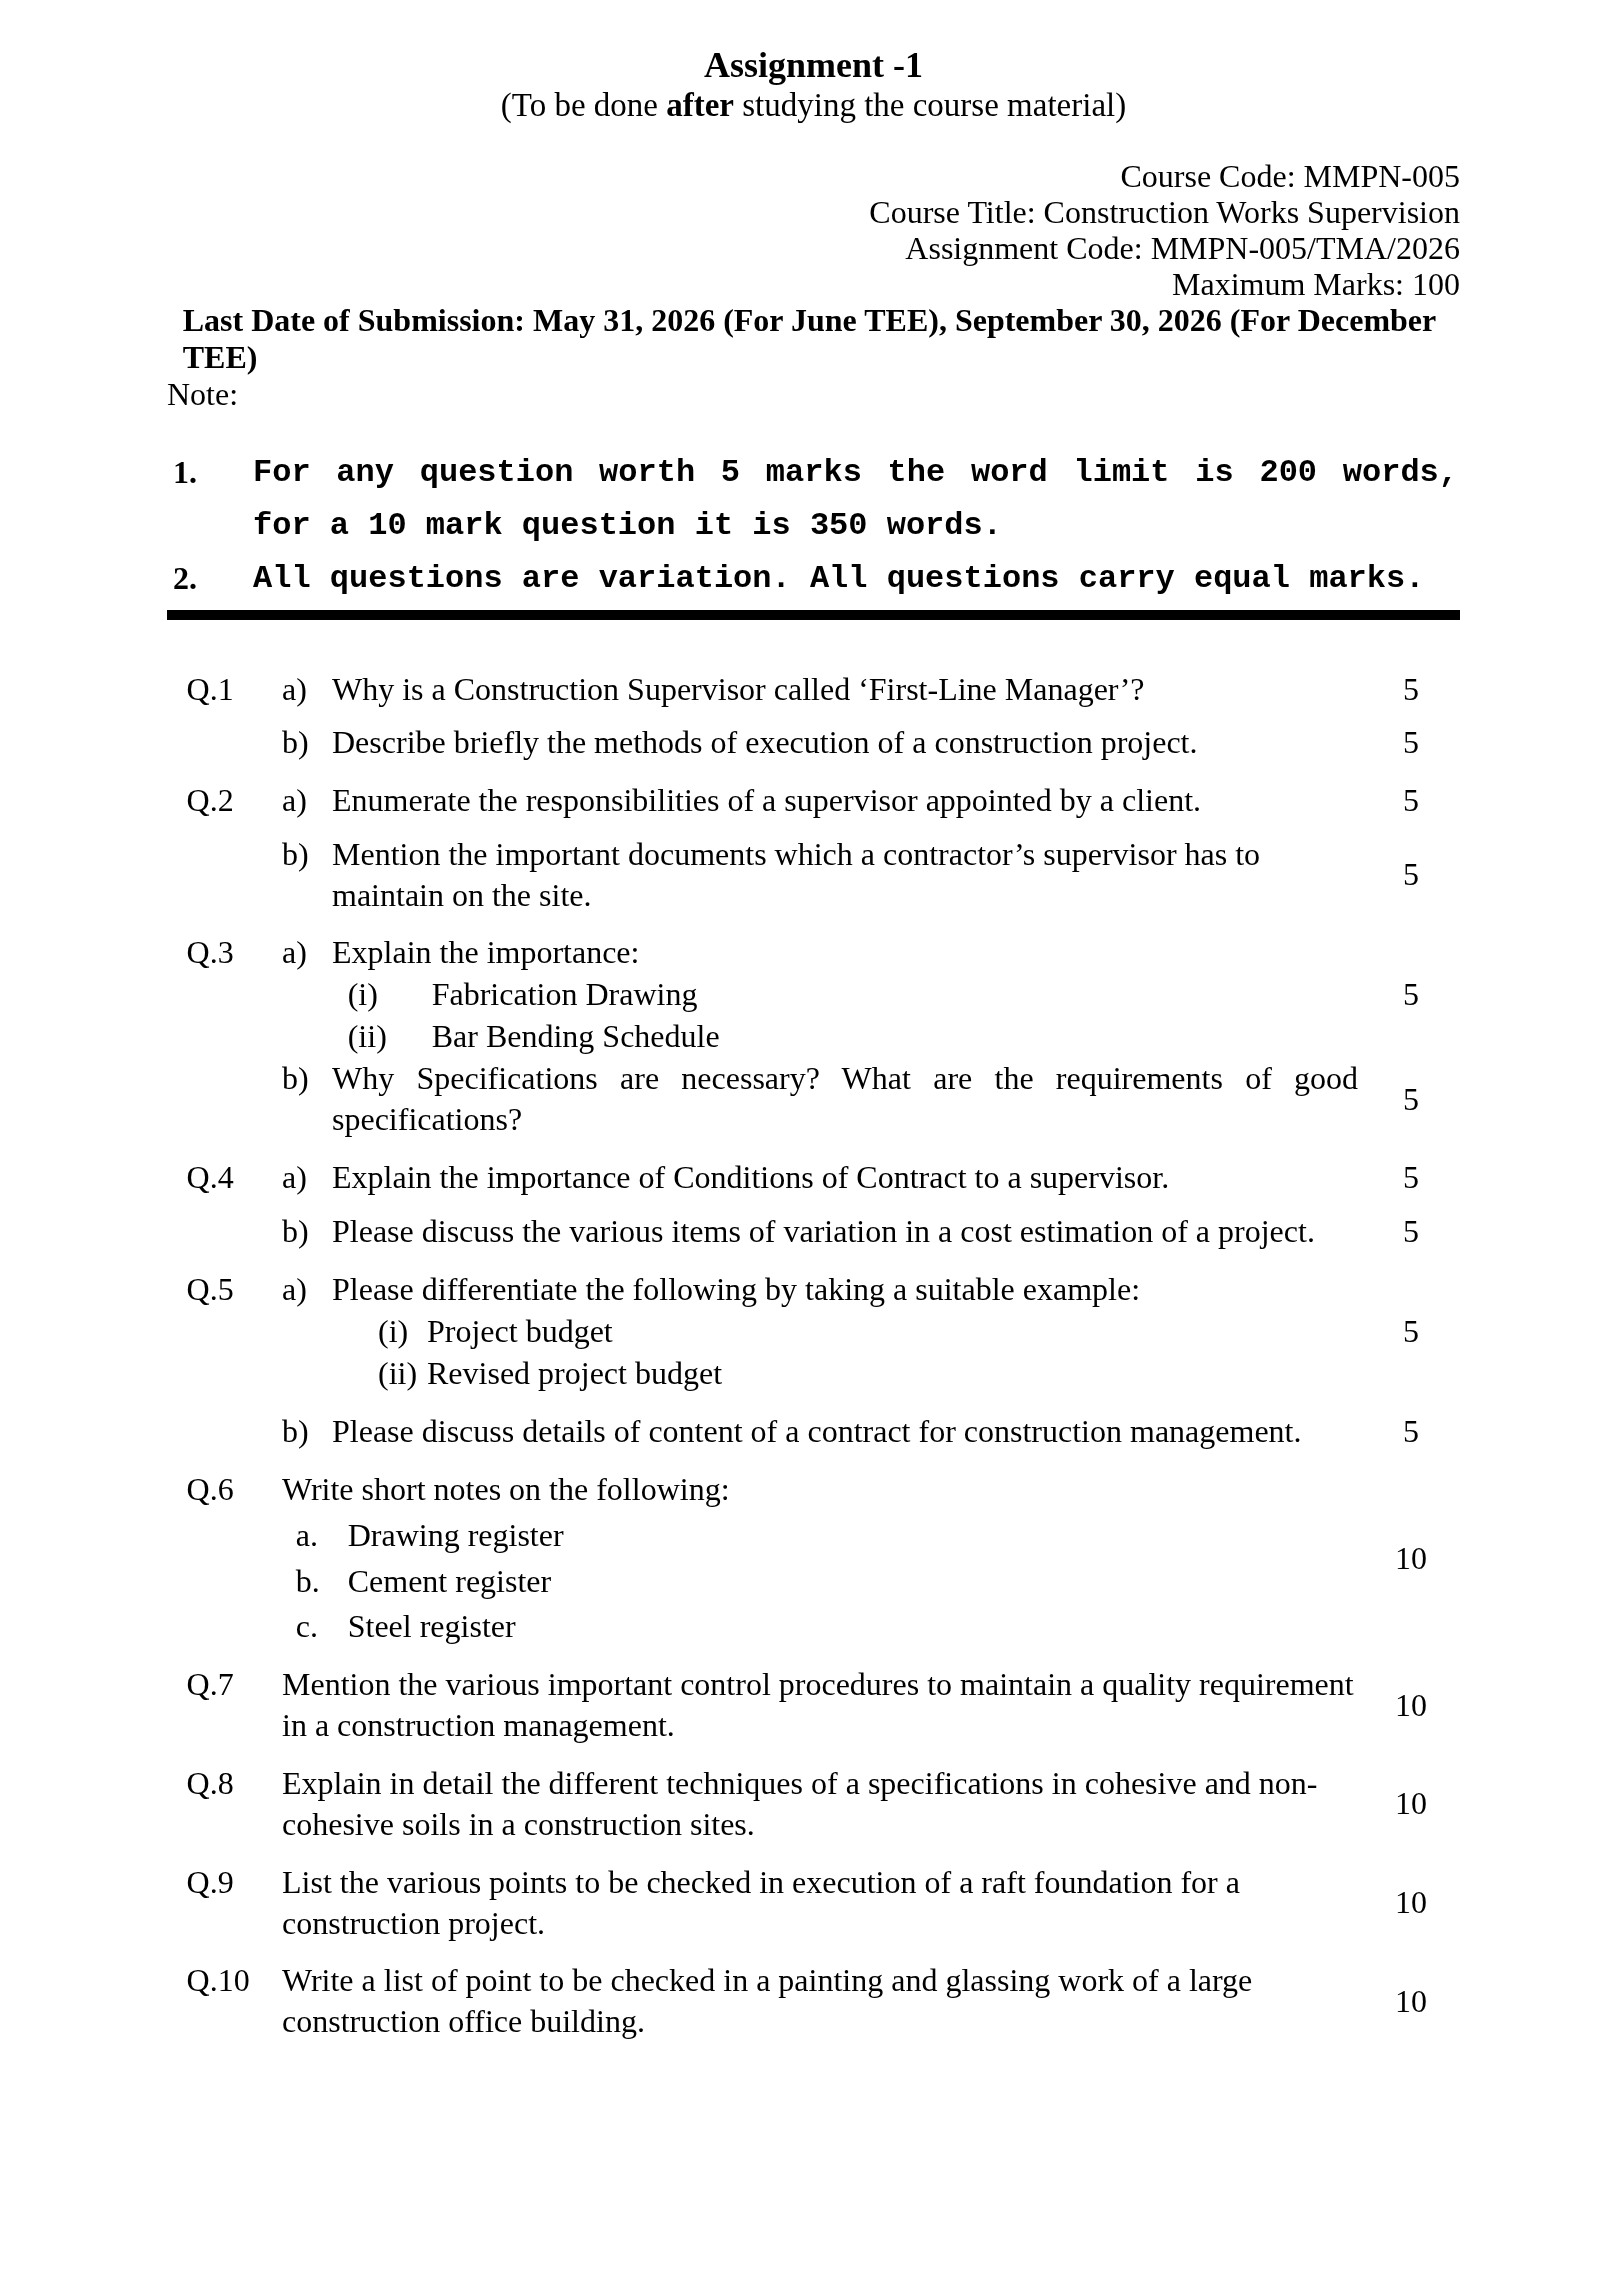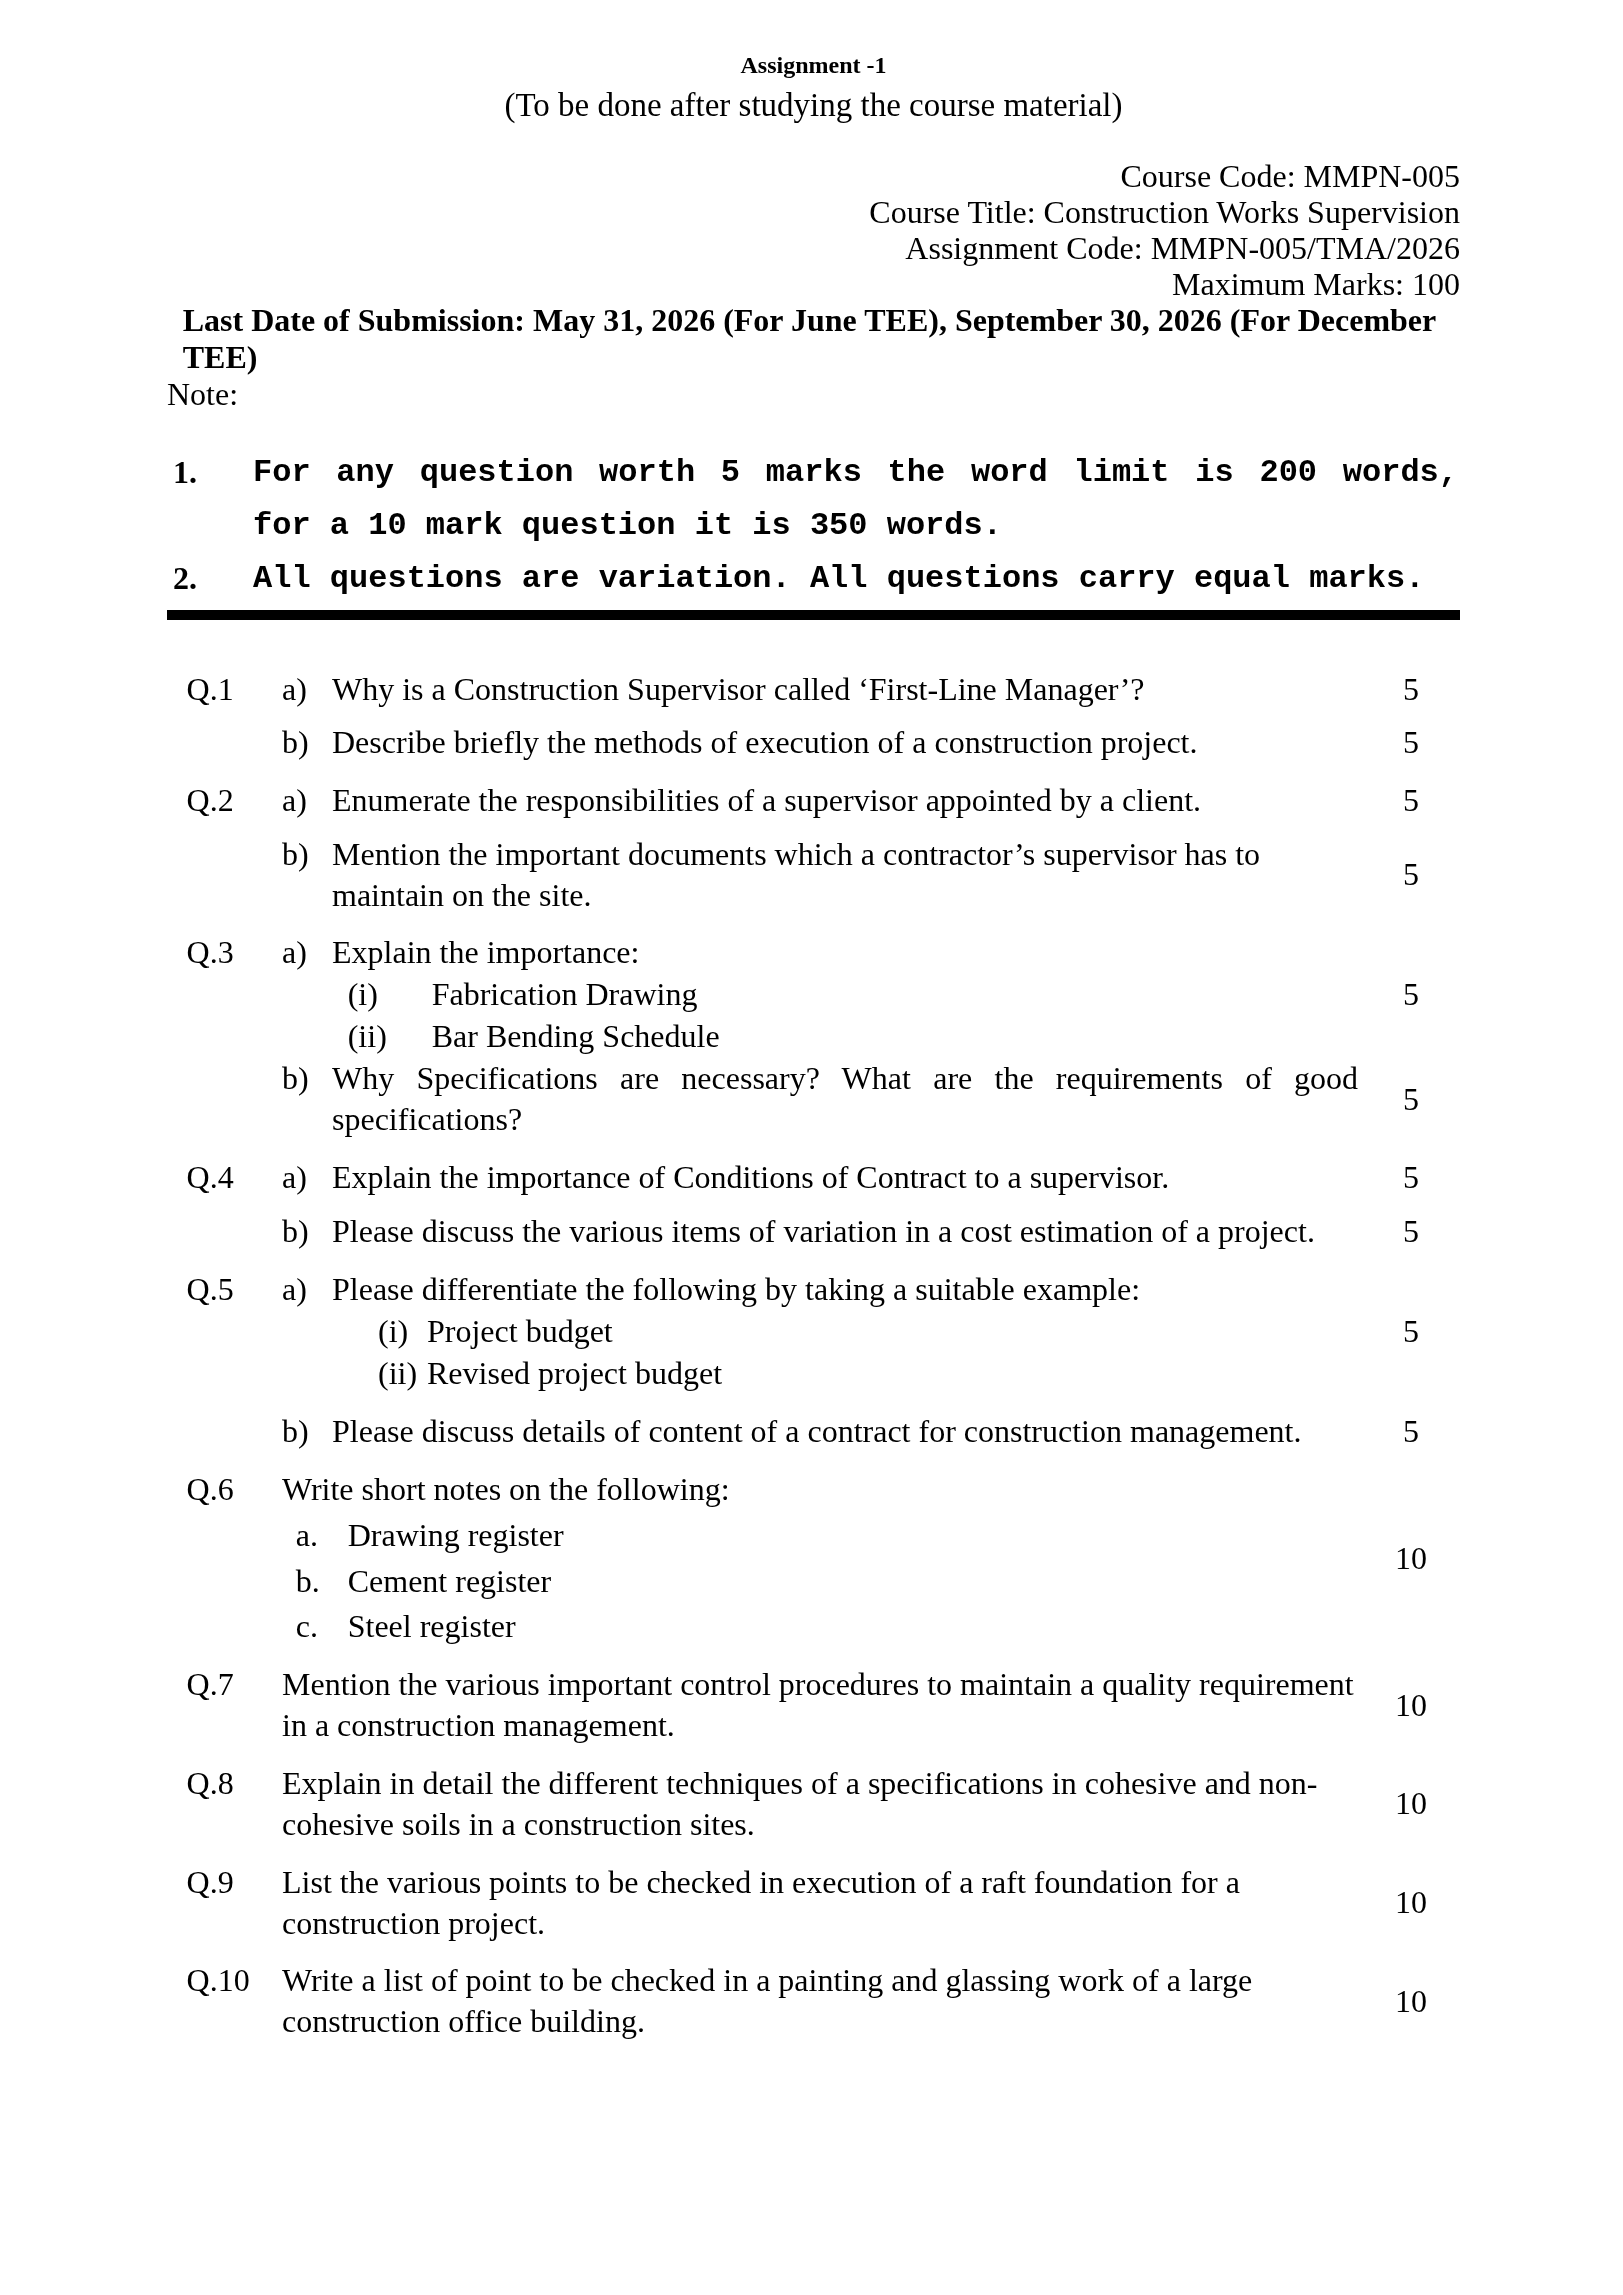--- a/index.html
+++ b/index.html
@@ -4,23 +4,23 @@
 <style>
   html,body{margin:0;padding:0;background:#ffffff;}
   .page{
     width:1623px;height:2296px;box-sizing:border-box;
     padding:45px 163px 0 167px;
     background:#ffffff;color:#000000;
     font-family:"Liberation Serif","DejaVu Serif",serif;
     font-size:32px;line-height:41px;
     overflow:hidden;
   }
-  .title{text-align:center;font-weight:700;font-size:24px;line-height:41px;}
+  .title{text-align:center;font-weight:700;font-size:36px;line-height:41px;}
   .subtitle{text-align:center;font-size:33px;line-height:39px;}
-  .b{font-weight:400;}
+  .b{font-weight:700;}
   .meta{text-align:right;font-weight:400;margin-top:33px;line-height:36px;}
   .lastdate{font-weight:700;padding-left:15.7px;line-height:37px;}
   .notelabel{font-weight:400;line-height:37px;}
   .notes{margin-top:33px;font-weight:700;line-height:53px;}
   .note-row{display:grid;grid-template-columns:86px 1fr;}
   .note-num{padding-left:5.9px;}
   .note-text{text-align:justify;padding-right:2px;font-family:Liberation Mono, monospace;}
   .rule{height:9.8px;background:#000;margin-top:4.9px;}
   .questions{margin-top:49px;}
   .q{margin-bottom:16.7px;}

